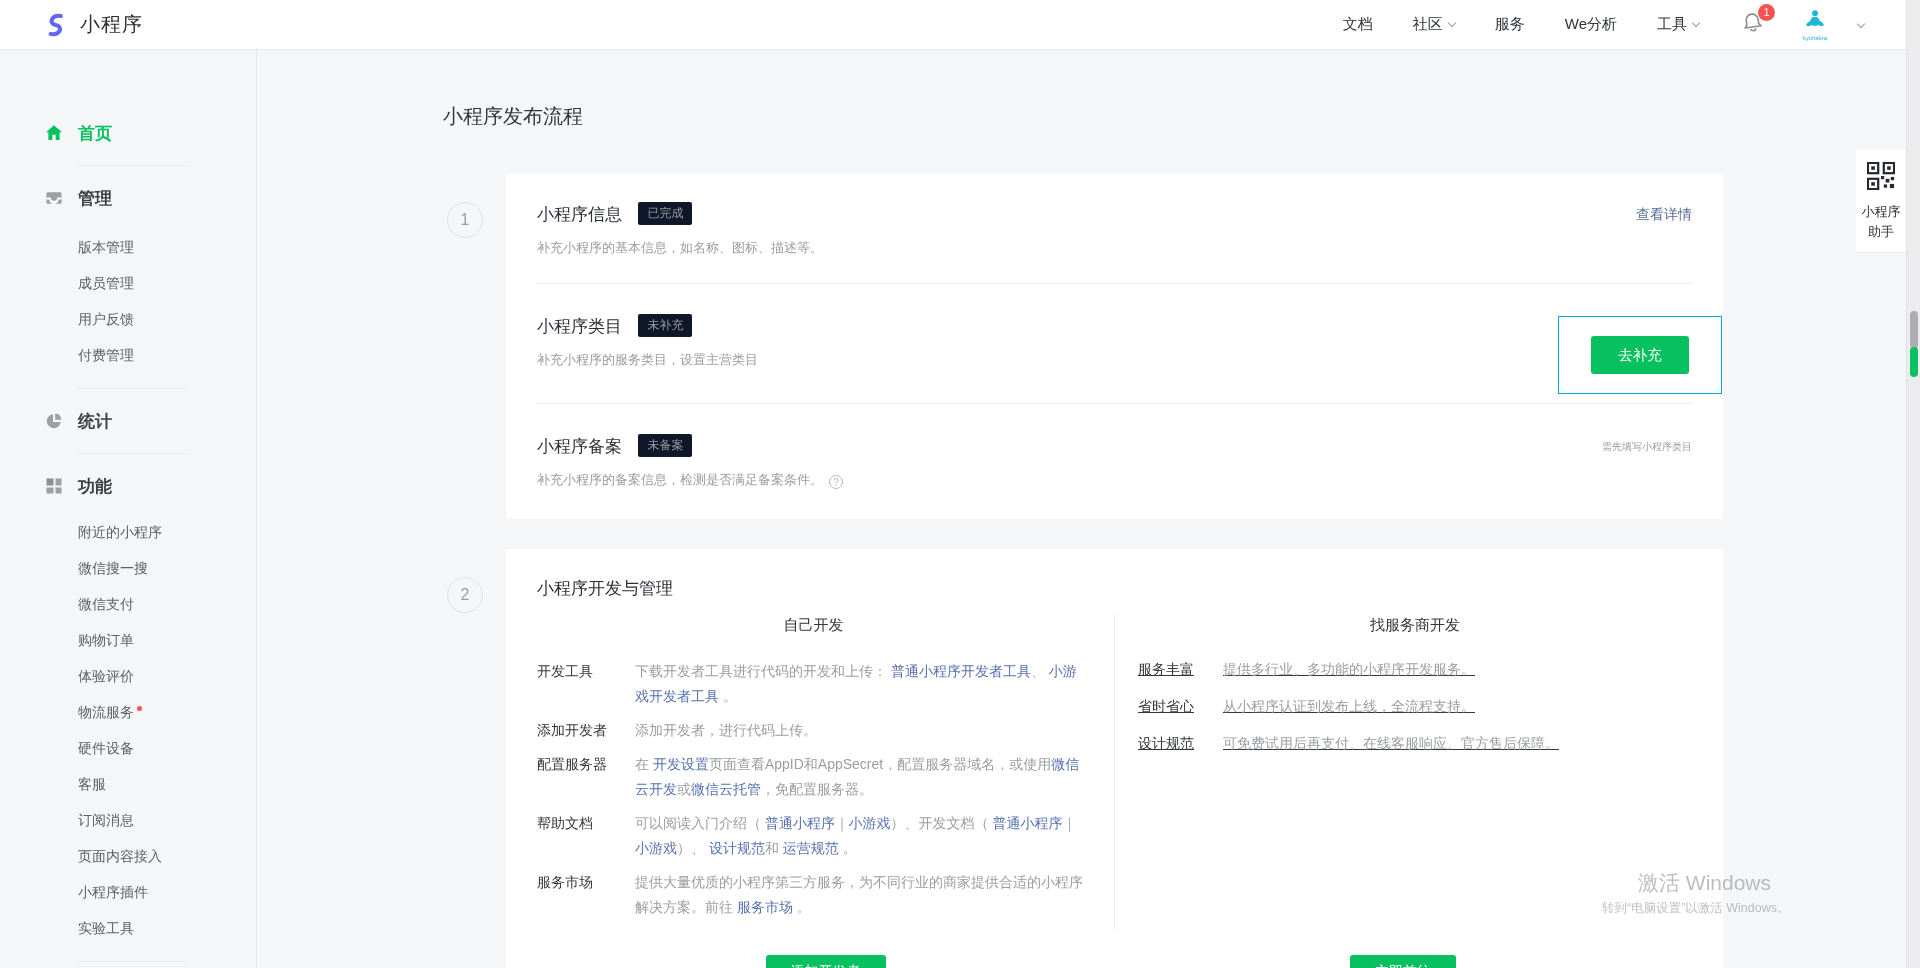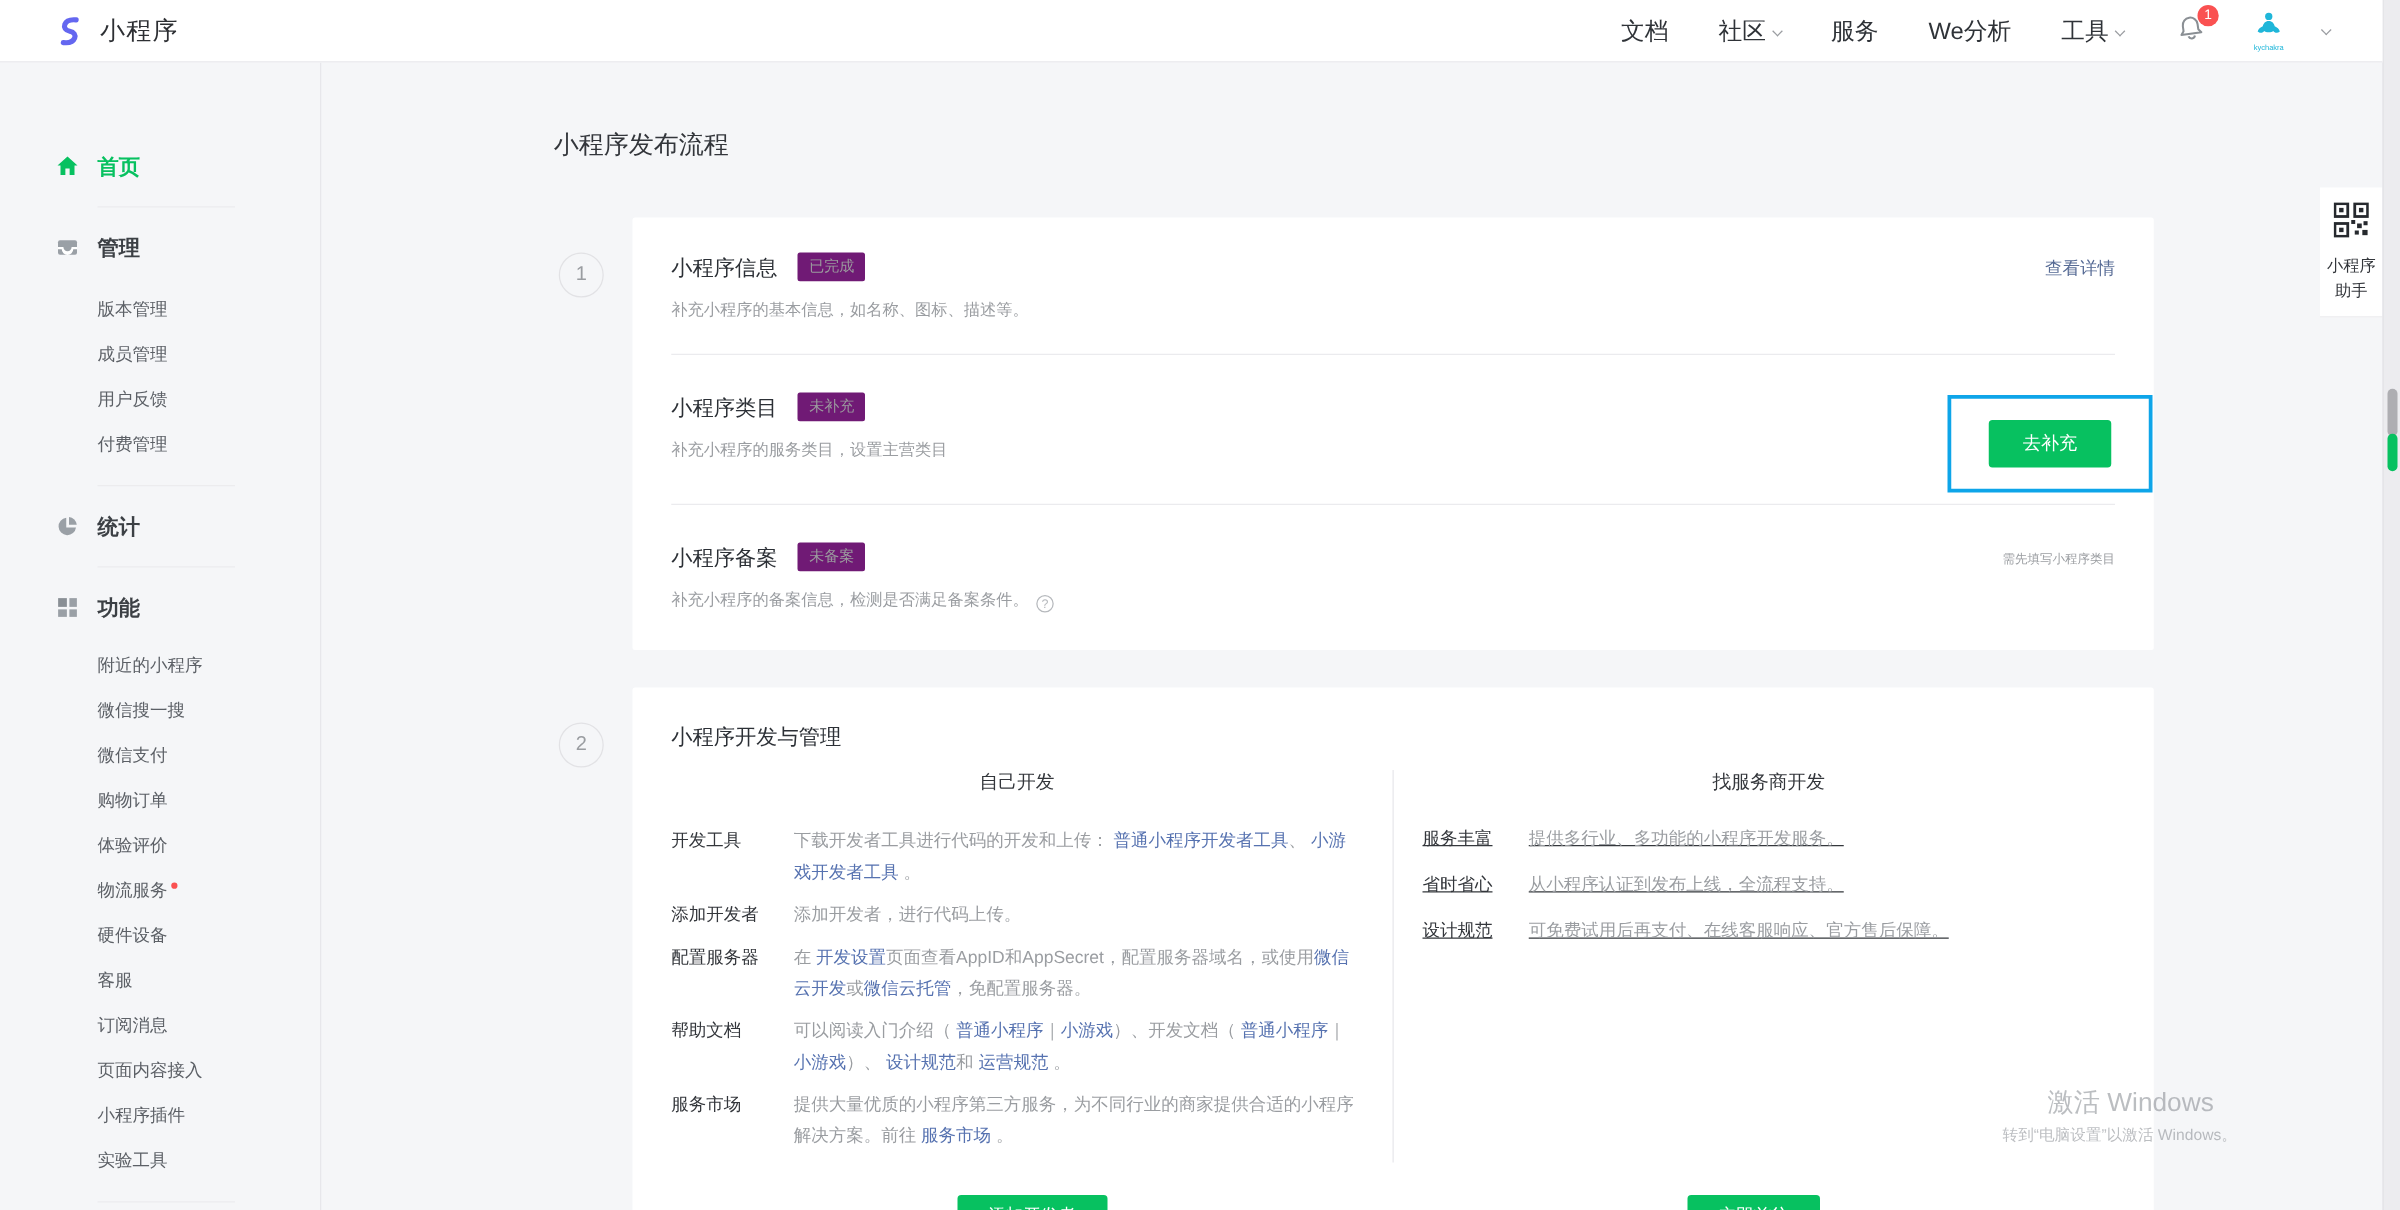--- a/index.html
+++ b/index.html
@@ -7,21 +7,21 @@
     font-family:"Liberation Sans","DejaVu Sans",sans-serif; background:#f5f6f8; color:#35383d; }
 
   
   .topbar { position:absolute; top:0; left:0; width:1906px; height:50px; background:#fff;
     border-bottom:1px solid #e7e7eb; display:flex; align-items:center; justify-content:space-between;
     padding:0 42px 0 40px; z-index:9; }
   .brand { display:flex; align-items:center; }
   .brand svg { display:block; }
   .brand-name { font-size:20px; color:#2d2f33; margin-left:10px; letter-spacing:1px; }
   .nav-right { display:flex; align-items:center; }
-  .nav-item { font-size:19px; color:#2f3338; margin-left:40px; cursor:pointer; white-space:nowrap; }
+  .nav-item { font-size:15px; color:#2f3338; margin-left:40px; cursor:pointer; white-space:nowrap; }
   .caret { display:inline-block; width:6px; height:6px; border-right:1.3px solid #9a9da1;
     border-bottom:1.3px solid #9a9da1; transform:rotate(45deg); margin-left:6px; margin-bottom:3px; }
   .bell-wrap { position:relative; margin-left:42px; cursor:pointer; }
   .badge { position:absolute; top:-7px; right:-11px; min-width:17px; height:17px; line-height:17px;
     background:#fa5151; color:#fff; font-size:11px; text-align:center; border-radius:9px; padding:0 4px; }
   .avatar { margin-left:38px; display:flex; flex-direction:column; align-items:center; cursor:pointer; }
   .avatar-label { font-size:6px; color:#1fb6d9; line-height:6px; margin-top:1px; }
 
   
   .sidebar { position:absolute; left:0; top:50px; width:257px; bottom:0; border-right:1px solid #e7e7eb; }
@@ -38,28 +38,28 @@
   .step { display:flex; align-items:flex-start; padding-left:190px; margin-bottom:30px; }
   .step-circle { width:36px; height:36px; border:1px solid #e2e2e5; border-radius:50%; color:#9a9da1;
     font-size:16px; text-align:center; line-height:34px; margin-top:28px; flex:none; }
   .card { width:1217px; margin-left:23px; background:#fff; border-radius:2px; padding:0 31px; }
 
   
   .c1row { position:relative; border-bottom:1px solid #ebebee; padding:28px 0 26px; }
   .c1row.last { border-bottom:none; padding:30px 0 30px; }
   .c1row.mid { padding:30px 0 34px; }
   .row-title { font-size:17px; color:#2c3036; }
-  .state-badge { display:inline-block; font-size:12px; color:#9b9b9e; background:#701a75;
+  .state-badge { display:inline-block; font-size:12px; color:#9b9b9e; background:#0f172a;
     padding:3px 9px; border-radius:2px; margin-left:12px; vertical-align:3px; }
   .row-desc { font-size:13px; color:#9a9da1; margin-top:13px; }
   .detail-link { position:absolute; right:0; top:32px; font-size:14px; color:#576b95; cursor:pointer; }
   .row-side-note { position:absolute; right:0; top:36px; font-size:10px; color:#9a9da1; }
   .help-circle { display:inline-block; width:14px; height:14px; border:1px solid #b6b9bd; border-radius:50%;
     color:#b6b9bd; font-size:10px; line-height:13px; text-align:center; margin-left:6px; vertical-align:-2px; cursor:pointer; }
-  .red-box { position:absolute; right:-30px; top:32px; width:164px; height:78px; border:3px solid #0ea5e9;
+  .red-box { position:absolute; right:-30px; top:32px; width:164px; height:78px; border:1px solid #0ea5e9;
     display:flex; align-items:center; justify-content:center; }
   .gbtn { display:inline-block; background:#07c160; color:#fff; border:none; border-radius:3px;
     cursor:pointer; font-family:inherit; }
   .gbtn.big { height:38px; line-height:38px; font-size:14.5px; padding:0 27px; }
   .gbtn.std { height:32px; line-height:32px; font-size:14px; padding:0 25px; }
 
   
   .card2-title { font-size:17px; color:#2c3036; padding-top:28px; }
   .cols { display:flex; margin-top:15px; }
   .col-left { width:577px; padding-right:24px; }

